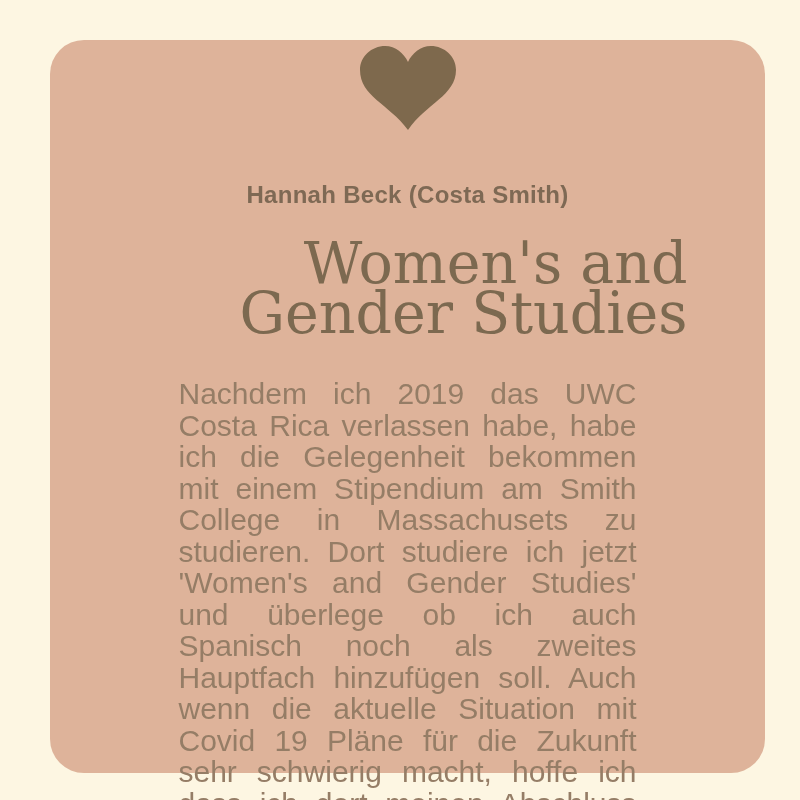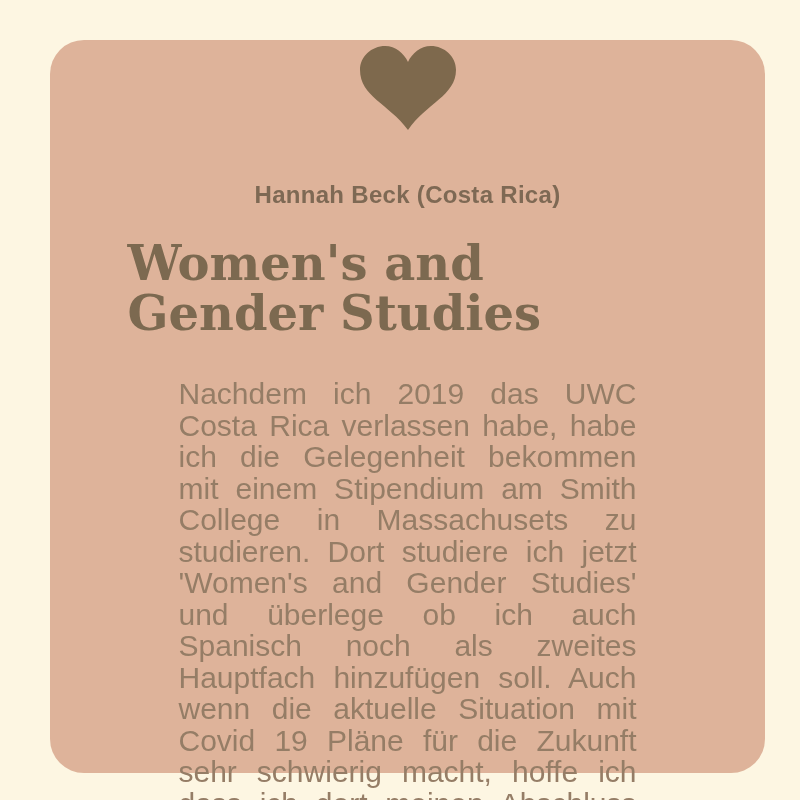--- a/index.html
+++ b/index.html
@@ -41,25 +41,25 @@
     letter-spacing:0.3px;
     line-height:24px;
     color:var(--author);
     text-align:center;
     white-space:nowrap;
   }
   .title{
     margin-top:31px;
     width:560px;
     font-family:"DejaVu Serif", serif;
-    font-weight:bold;
-    font-size:48px;
+    font-weight:normal;
+    font-size:57px;
     line-height:50px;
     color:var(--title);
-    text-align:left;
+    text-align:right;
   }
   .body-text{
     margin-top:40px;
     width:458px;
     font-size:30px;
     line-height:31.5px;
     color:var(--body);
     text-align:justify;
     hyphens:none;
     word-spacing:1px;
@@ -71,19 +71,19 @@
 <div class="card">
 
   <span class="heart-wrap">
     <svg viewBox="0 0 32 29.6" preserveAspectRatio="none" aria-hidden="true">
       <path fill="currentColor" d="M23.6,0c-3.4,0-6.3,2.7-7.6,5.6C14.7,2.7,11.8,0,8.4,0
         C3.8,0,0,3.8,0,8.4c0,9.4,9.5,11.9,16,21.2c6.1-9.3,16-12.1,16-21.2
         C32,3.8,28.2,0,23.6,0z"></path>
     </svg>
   </span>
 
-  <div class="author">Hannah Beck (Costa Rica)</div>
+  <div class="author">Hannah Beck (Costa Smith)</div>
 
   <h1 class="title">Women's and Gender Studies</h1>
 
   <p class="body-text">Nachdem ich 2019 das UWC Costa Rica verlassen habe, habe ich die Gelegenheit bekommen mit einem Stipendium am Smith College in Massachusets zu studieren. Dort studiere ich jetzt 'Women's and Gender Studies' und überlege ob ich auch Spanisch noch als zweites Hauptfach hinzufügen soll. Auch wenn die aktuelle Situation mit Covid 19 Pläne für die Zukunft sehr schwierig macht, hoffe ich dass ich dort meinen Abschluss machen kann und dann eventuell irgendwo meinen Master machen kann.</p>
 
 </div>
 
 </body></html>

